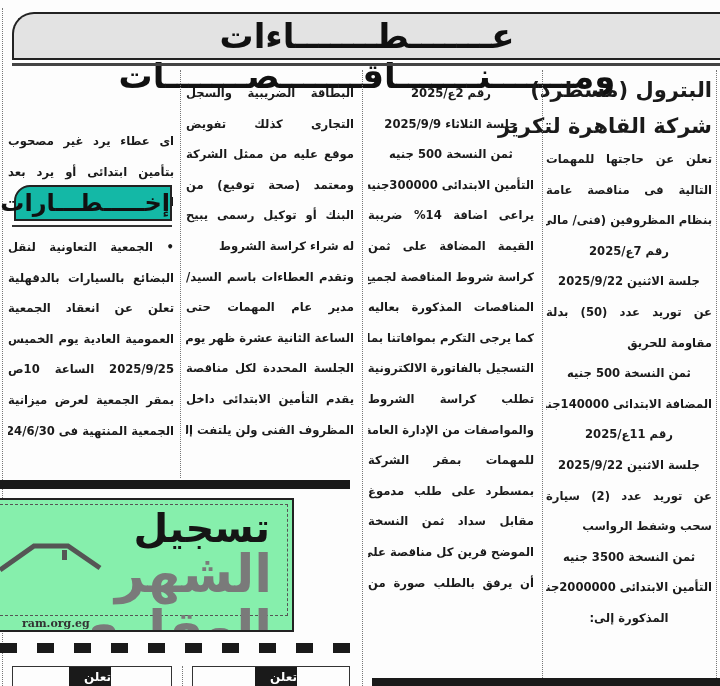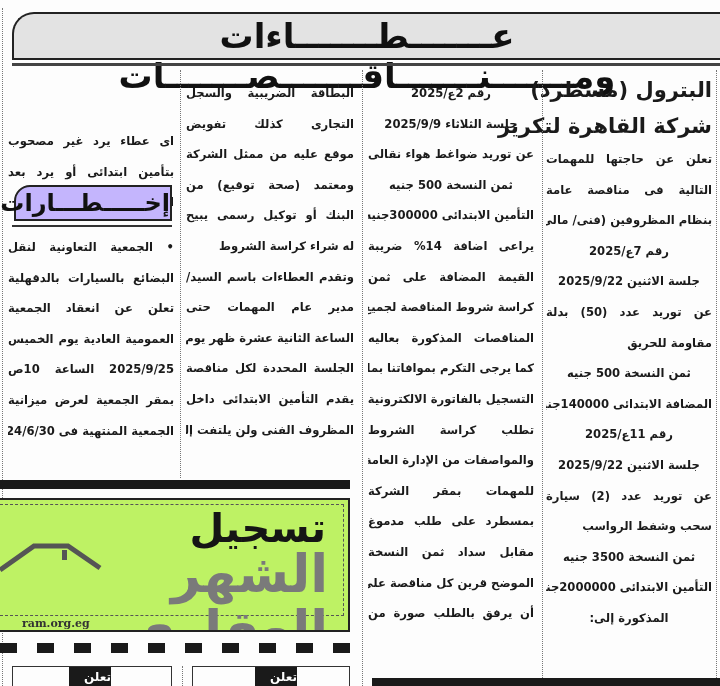--- a/index.html
+++ b/index.html
@@ -30,28 +30,28 @@
   .col3 { left: 186px; top: 78px; width: 168px; }
   .col4 { left: 8px; top: 78px; width: 166px; margin-top: 48px; }
 
   .company-title { font-family: "DejaVu Sans", sans-serif; font-weight: bold; font-size: 21px; line-height: 36px;
     text-align: center; text-align-last: center; direction: rtl; white-space: nowrap; }
 
   .vdiv { position: absolute; width: 0; border-left: 1px dotted #777; }
 
   
   .ak-box { position: absolute; left: 14px; top: 185px; width: 158px; height: 36px;
-    background: #c4b5fd; border: 2px solid #222; border-top-left-radius: 16px; }
+    background: #14b8a6; border: 2px solid #222; border-top-left-radius: 16px; }
   .ak-title { position: absolute; left: 0; right: 0; top: 0; text-align: center; direction: rtl;
     font-weight: bold; font-size: 24px; line-height: 32px; color: #111; }
   .ak-rule { position: absolute; left: 12px; top: 225px; width: 160px; height: 2px; background: #333; }
 
   
   .bar-top { position: absolute; left: 0; top: 480px; width: 350px; height: 9px; background: #1a1a1a; }
-  .ad { position: absolute; left: 0; top: 498px; width: 350px; height: 134px; background: #bef264;
+  .ad { position: absolute; left: 0; top: 498px; width: 294px; height: 134px; background: #86efac;
     border: 2px solid #222; border-left: none; overflow: hidden; }
   .ad-inner { position: absolute; left: 0; top: 4px; right: 4px; bottom: 14px; border: 1px dashed #555; border-left: none; }
   .ad-line1 { position: absolute; right: 22px; top: 6px; font-weight: bold; font-size: 40px; line-height: 44px; color: #151515; direction: rtl; }
   .ad-line2 { position: absolute; right: 20px; top: 46px; font-weight: bold; font-size: 52px; line-height: 56px; color: #7a7a7a; direction: rtl; letter-spacing: -2px; }
   .ad-url { position: absolute; left: 2px; bottom: 0px; font-family: "DejaVu Serif", serif; font-weight: bold; font-size: 11px; color: #333; margin-left: 20px; }
   .ad-house { position: absolute; left: 0; top: 42px; width: 104px; height: 40px; }
 
   .dash-row { position: absolute; left: 0; top: 643px; width: 350px; height: 10px; display: flex; gap: 20px; }
   .dash-row span { display: block; width: 22px; height: 10px; background: #1a1a1a; }
 
@@ -94,21 +94,20 @@
     <p class="center">ثمن النسخة 3500 جنيه</p>
     <p class="center">التأمين الابتدائى 2000000جنيه</p>
     <p class="center">المذكورة إلى:</p>
   </div>
 
   <div class="vdiv" style="left:542px; top:70px; height:608px;"></div>
 
   <div class="col col2">
     <p class="center">رقم 2ع/2025</p>
     <p class="center">جلسة الثلاثاء 2025/9/9</p>
-    <p>عن توريد ضواغط هواء نقالى</p>
     <p class="center">ثمن النسخة 500 جنيه</p>
     <p>التأمين الابتدائى 300000جنيه</p>
     <p>يراعى اضافة 14% ضريبة</p>
     <p>القيمة المضافة على ثمن</p>
     <p>كراسة شروط المناقصة لجميع</p>
     <p>المناقصات المذكورة بعاليه</p>
     <p>كما يرجى التكرم بموافاتنا بما يفيد</p>
     <p>التسجيل بالفاتورة الالكترونية</p>
     <p>تطلب كراسة الشروط</p>
     <p>والمواصفات من الإدارة العامة</p>

